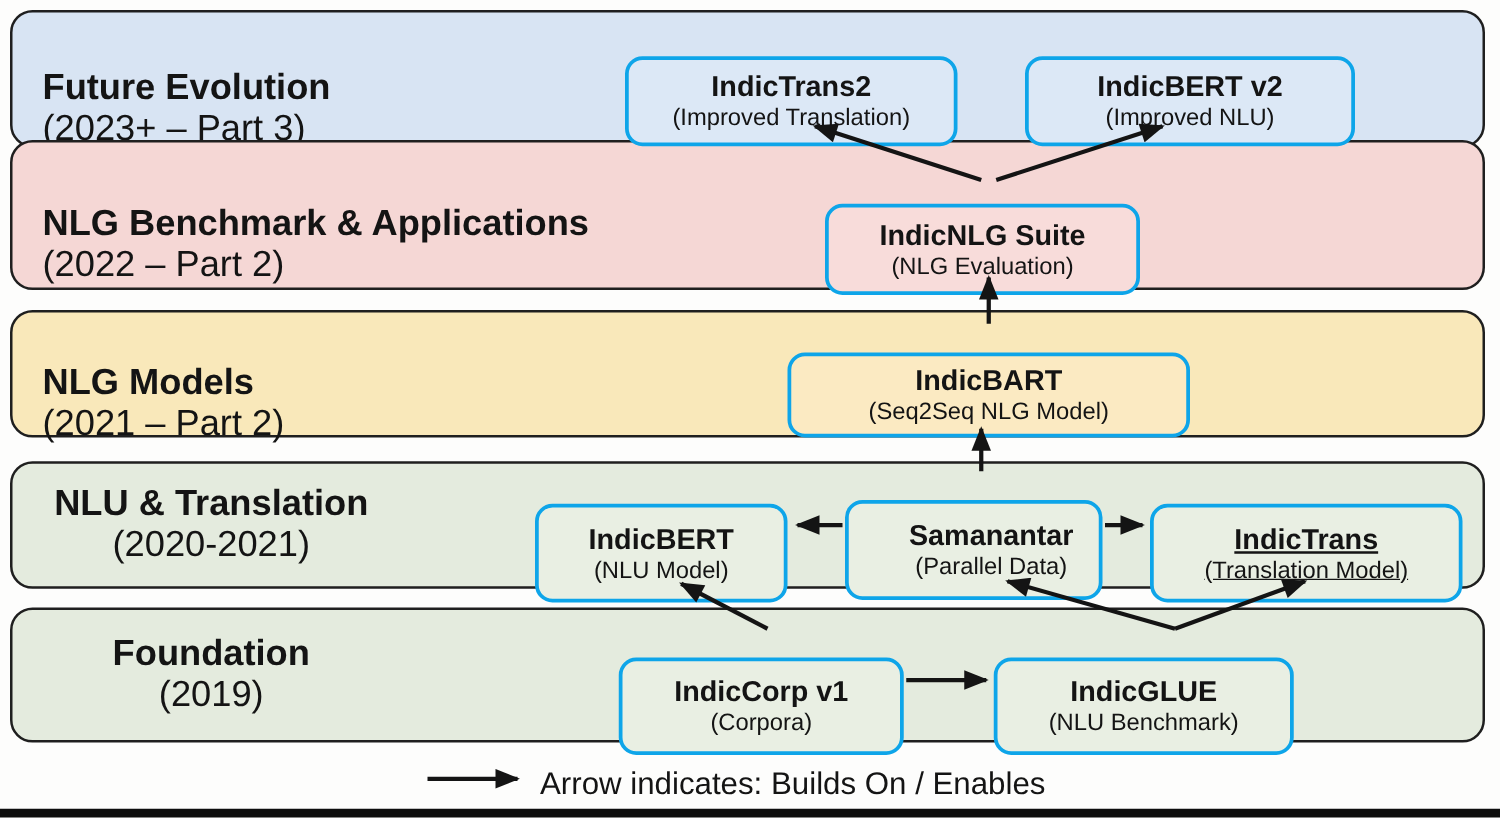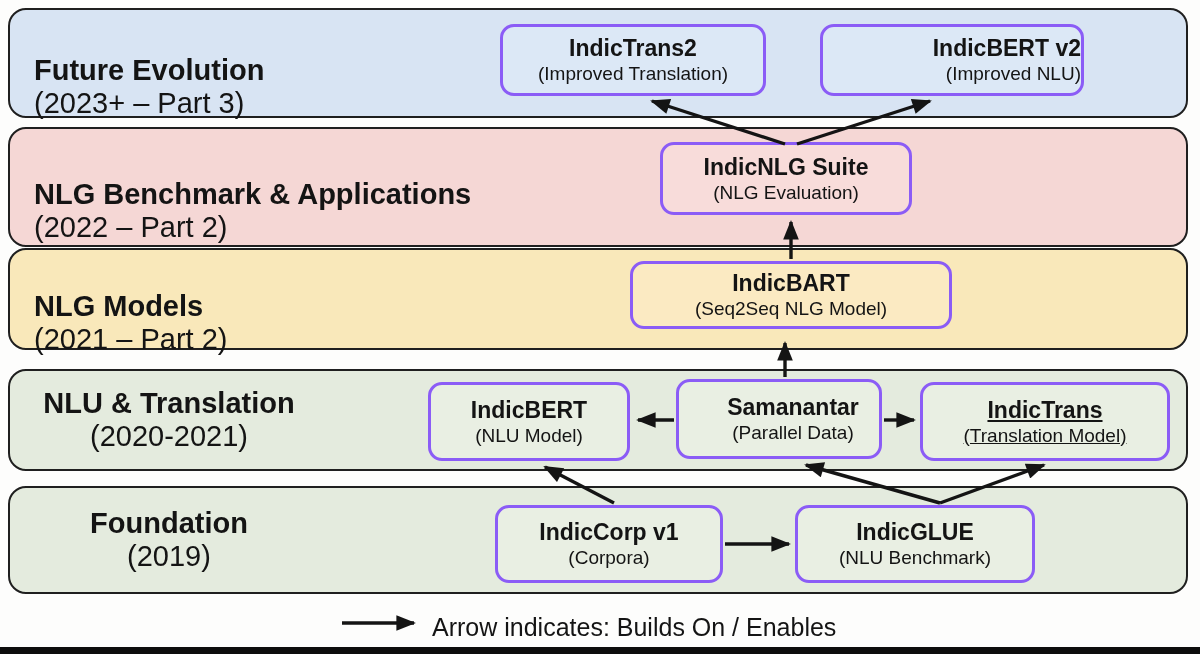--- a/index.html
+++ b/index.html
@@ -8,23 +8,23 @@
   .canvas{position:absolute;inset:0;background:#fdfdfc;}
 
   .band{position:absolute;left:8px;width:1180px;border:2px solid #1f1f1f;
         border-radius:18px;box-sizing:border-box;}
   .band-label{position:absolute;top:50%;transform:translateY(-50%);}
   .band-label .band-title{font-size:29px;font-weight:bold;line-height:33px;white-space:nowrap;}
   .band-label .band-sub{font-size:29px;font-weight:normal;line-height:33px;white-space:nowrap;}
   .band-label.left{left:24px;text-align:left;margin-top:24px;}
   .band-label.center{left:28px;width:262px;text-align:center;}
 
-  .node{position:absolute;border:3px solid #8b5cf6;border-radius:14px;
+  .node{position:absolute;border:3px solid #0ea5e9;border-radius:14px;
         box-sizing:border-box;display:flex;flex-direction:column;
-        align-items:center;justify-content:center;text-align:center;}
+        align-items:center;justify-content:center;text-align:center;margin-top:21px;}
   .node-title{font-size:23px;font-weight:bold;line-height:28px;white-space:nowrap;}
   .node-sub{font-size:19px;font-weight:normal;line-height:24px;white-space:nowrap;}
 
   #edges{position:absolute;left:0;top:0;width:1200px;height:654px;pointer-events:none;}
   #edges line{stroke:#141414;stroke-width:3.4px;}
 
   .legend{position:absolute;left:0;top:609px;width:1200px;height:40px;}
   .legend-arrow{position:absolute;left:340px;top:0;}
   .legend-text{position:absolute;left:432px;top:4px;font-size:25px;color:#141414;white-space:nowrap;}
 
@@ -34,21 +34,21 @@
 <body>
 
 <div class="canvas">
 
   <div class="band" style="top: 8px; height: 110px; background: rgb(216, 228, 243);">
     <div class="band-label left">
       <div class="band-title">Future Evolution</div>
       <div class="band-sub">(2023+ – Part 3)</div>
     </div>
   </div>
-  <div class="band" style="top: 127px; height: 120px; background: rgb(245, 215, 213);">
+  <div class="band" style="top: 112px; height: 120px; background: rgb(245, 215, 213);">
     <div class="band-label left">
       <div class="band-title">NLG Benchmark &amp; Applications</div>
       <div class="band-sub">(2022 – Part 2)</div>
     </div>
   </div>
   <div class="band" style="top: 248px; height: 102px; background: rgb(249, 232, 186);">
     <div class="band-label left">
       <div class="band-title">NLG Models</div>
       <div class="band-sub">(2021 – Part 2)</div>
     </div>
@@ -63,21 +63,21 @@
     <div class="band-label center">
       <div class="band-title">Foundation</div>
       <div class="band-sub">(2019)</div>
     </div>
   </div>
 
   <div class="node" style="left: 500px; top: 24px; width: 266px; height: 72px; background: rgb(220, 232, 246);">
     <div class="node-title">IndicTrans2</div>
     <div class="node-sub">(Improved Translation)</div>
   </div>
-  <div class="node" style="left: 820px; top: 24px; width: 264px; height: 72px; background: rgb(220, 232, 246); align-items: flex-end;">
+  <div class="node" style="left: 820px; top: 24px; width: 264px; height: 72px; background: rgb(220, 232, 246);">
     <div class="node-title">IndicBERT v2</div>
     <div class="node-sub">(Improved NLU)</div>
   </div>
   <div class="node" style="left: 660px; top: 142px; width: 252px; height: 73px; background: rgb(248, 220, 218);">
     <div class="node-title">IndicNLG Suite</div>
     <div class="node-sub">(NLG Evaluation)</div>
   </div>
   <div class="node" style="left: 630px; top: 261px; width: 322px; height: 68px; background: rgb(251, 234, 194); text-align: right;">
     <div class="node-title">IndicBART</div>
     <div class="node-sub">(Seq2Seq NLG Model)</div>

